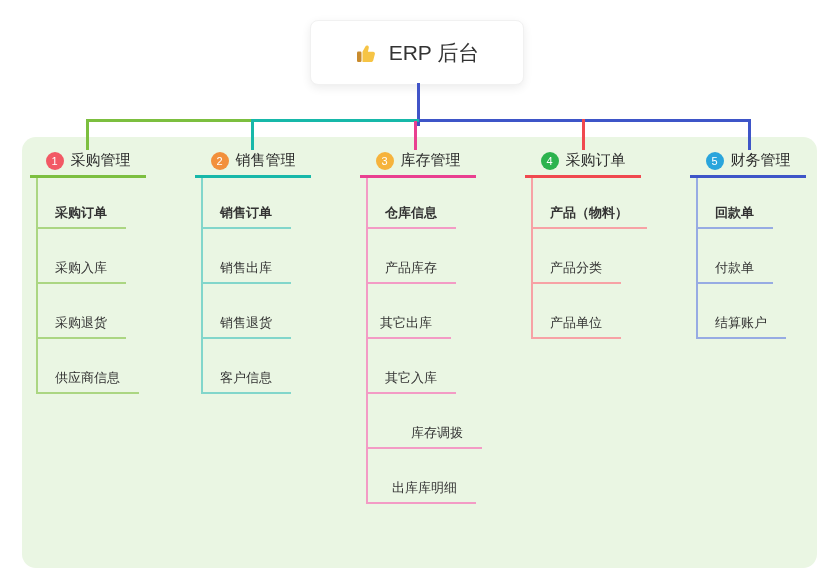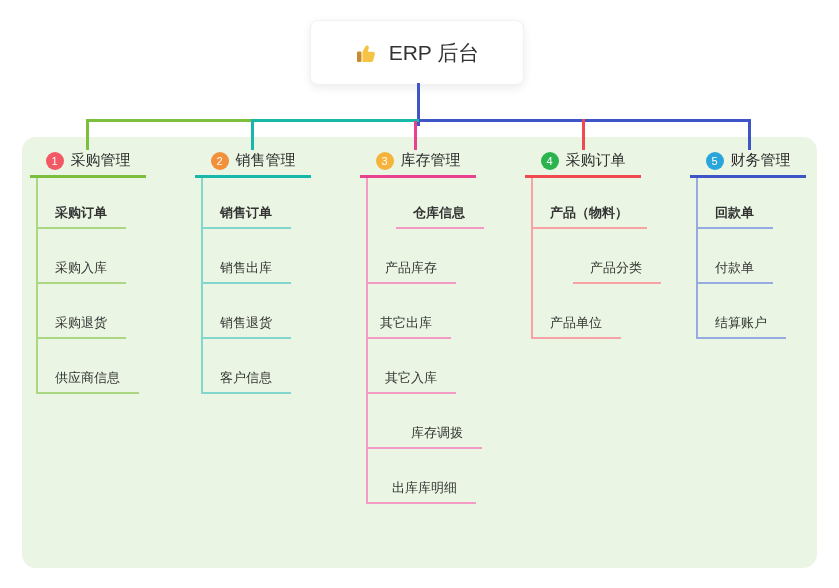--- a/index.html
+++ b/index.html
@@ -110,21 +110,21 @@
     </div>
   </div>
 
   <div class="branch" style="left:360px">
     <div class="branch-title" style="border-color: rgb(233, 64, 144);">
       <span class="badge" style="background: rgb(246, 179, 60);">3</span>
       <span>库存管理</span>
     </div>
     <div class="kids" style="border-color: rgb(243, 155, 197);">
       <div class="kid">
-          <div class="kid-inner" style="border-color: rgb(243, 155, 197); margin-left: 28px;">仓库信息</div>
+          <div class="kid-inner" style="border-color: rgb(243, 155, 197);">仓库信息</div>
         </div>
       <div class="kid">
           <div class="kid-inner" style="border-color: rgb(243, 155, 197);">产品库存</div>
         </div>
       <div class="kid">
           <div class="kid-inner" style="border-color: rgb(243, 155, 197); padding-left: 12px;">其它出库</div>
         </div>
       <div class="kid">
           <div class="kid-inner" style="border-color: rgb(243, 155, 197);">其它入库</div>
         </div>
@@ -140,21 +140,21 @@
   <div class="branch" style="left:525px">
     <div class="branch-title" style="border-color: rgb(240, 73, 79);">
       <span class="badge" style="background: rgb(44, 179, 78);">4</span>
       <span>采购订单</span>
     </div>
     <div class="kids" style="border-color: rgb(247, 162, 165);">
       <div class="kid">
           <div class="kid-inner" style="border-color: rgb(247, 162, 165);">产品（物料）</div>
         </div>
       <div class="kid">
-          <div class="kid-inner" style="border-color: rgb(247, 162, 165); margin-left: 40px;">产品分类</div>
+          <div class="kid-inner" style="border-color: rgb(247, 162, 165);">产品分类</div>
         </div>
       <div class="kid">
           <div class="kid-inner" style="border-color: rgb(247, 162, 165);">产品单位</div>
         </div>
     </div>
   </div>
 
   <div class="branch" style="left:690px">
     <div class="branch-title" style="border-color: rgb(62, 85, 200);">
       <span class="badge" style="background: rgb(42, 165, 220);">5</span>

